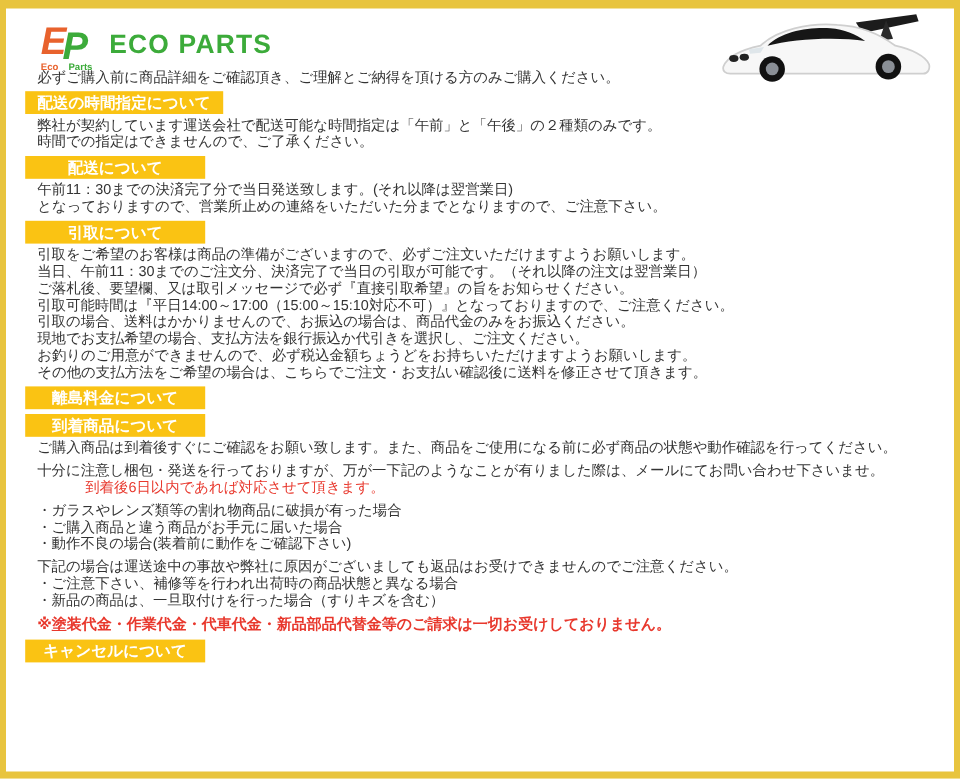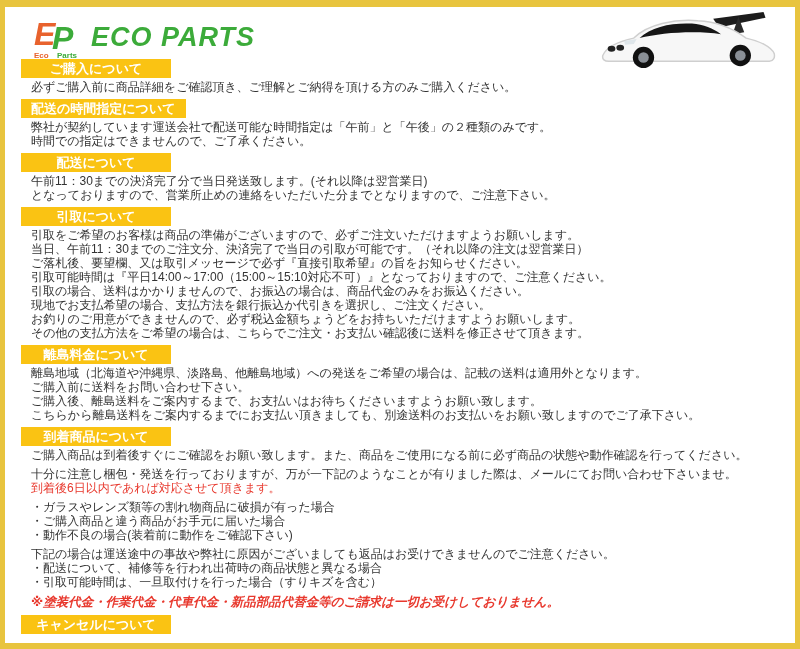--- a/index.html
+++ b/index.html
@@ -8,39 +8,39 @@
   .page {
     position:relative; width:800px; height:649px; overflow:hidden;
     background:#fff;
     border-style:solid; border-color:var(--border-yellow,#e8c43e);
     border-width:7px 5px 6px 5px;
   }
   .header { position:relative; height:46px; padding:8px 0 0 28px; }
   .logo { display:flex; align-items:flex-end; gap:6px; }
   .monogram { width:52px; height:44px; flex:0 0 auto; }
   .wordmark {
-    font-size:27px; font-weight:bold; font-style:italic; letter-spacing:1px;
+    font-size:22px; font-weight:bold; letter-spacing:1px;
     color:var(--brand-green,#3cab3a); line-height:36px; padding-bottom:4px;
     white-space:nowrap;
   }
   .car { position:absolute; right:14px; top:2px; width:184px; height:64px; }
   .sections { padding-top:4px; }
   .badge {
     display:inline-block; min-width:150px; text-align:center;
     background:var(--badge-yellow,#fac313); color:var(--badge-text,#ffffff);
     font-size:13px; font-weight:bold; line-height:17px; padding:1px 10px;
     margin:2px 0 2px 16px; white-space:nowrap;
   }
   .section-body {
     margin:0 10px 3px 26px; color:var(--body-text,#333333);
     font-size:12px; line-height:14px;
   }
   .line { white-space:nowrap; overflow:hidden; }
-  .line.red { color:var(--alert-red,#e8382d); }
-  .line.red-bold { color:var(--alert-red,#e8382d); font-weight:bold; font-size:12.5px; line-height:16px;font-style:italic; }
+  .line.red { color:var(--alert-red,#e8382d);margin-left:40px; }
+  .line.red-bold { color:var(--alert-red,#e8382d); font-weight:bold; font-size:12.5px; line-height:16px; }
   .line.gap { margin-top:5px; }
 </style>
 </head>
 <body>
 
 <div class="page">
 
   <div class="header">
     <div class="logo">
       <svg class="monogram" viewBox="0 0 52 44" xmlns="http://www.w3.org/2000/svg">
@@ -62,21 +62,20 @@
       <ellipse cx="24" cy="40" rx="4" ry="3" fill="#222"></ellipse>
       <circle cx="48" cy="50" r="11" fill="#111"></circle>
       <circle cx="48" cy="50" r="5.5" fill="#8a8f96"></circle>
       <circle cx="148" cy="48" r="11" fill="#111"></circle>
       <circle cx="148" cy="48" r="5.5" fill="#8a8f96"></circle>
     </svg>
   </div>
 
   <div class="sections">
   <section class="info-section">
-    <div class="badge">ご購入について</div>
     <div class="section-body">
           <div class="line">必ずご購入前に商品詳細をご確認頂き、ご理解とご納得を頂ける方のみご購入ください。</div>
         </div>
   </section>
 
   <section class="info-section">
     <div class="badge">配送の時間指定について</div>
     <div class="section-body">
           <div class="line">弊社が契約しています運送会社で配送可能な時間指定は「午前」と「午後」の２種類のみです。</div>
           <div class="line">時間での指定はできませんので、ご了承ください。</div>
@@ -100,40 +99,34 @@
           <div class="line">引取可能時間は『平日14:00～17:00（15:00～15:10対応不可）』となっておりますので、ご注意ください。</div>
           <div class="line">引取の場合、送料はかかりませんので、お振込の場合は、商品代金のみをお振込ください。</div>
           <div class="line">現地でお支払希望の場合、支払方法を銀行振込か代引きを選択し、ご注文ください。</div>
           <div class="line">お釣りのご用意ができませんので、必ず税込金額ちょうどをお持ちいただけますようお願いします。</div>
           <div class="line">その他の支払方法をご希望の場合は、こちらでご注文・お支払い確認後に送料を修正させて頂きます。</div>
         </div>
   </section>
 
   <section class="info-section">
     <div class="badge">離島料金について</div>
-    <div class="section-body">
-          <div class="line">離島地域（北海道や沖縄県、淡路島、他離島地域）への発送をご希望の場合は、記載の送料は適用外となります。</div>
-          <div class="line">ご購入前に送料をお問い合わせ下さい。</div>
-          <div class="line">ご購入後、離島送料をご案内するまで、お支払いはお待ちくださいますようお願い致します。</div>
-          <div class="line">こちらから離島送料をご案内するまでにお支払い頂きましても、別途送料のお支払いをお願い致しますのでご了承下さい。</div>
-        </div>
   </section>
 
   <section class="info-section">
     <div class="badge">到着商品について</div>
     <div class="section-body">
           <div class="line">ご購入商品は到着後すぐにご確認をお願い致します。また、商品をご使用になる前に必ず商品の状態や動作確認を行ってください。</div>
           <div class="line gap">十分に注意し梱包・発送を行っておりますが、万が一下記のようなことが有りました際は、メールにてお問い合わせ下さいませ。</div>
           <div class="line red">到着後6日以内であれば対応させて頂きます。</div>
           <div class="line gap">・ガラスやレンズ類等の割れ物商品に破損が有った場合</div>
           <div class="line">・ご購入商品と違う商品がお手元に届いた場合</div>
           <div class="line">・動作不良の場合(装着前に動作をご確認下さい)</div>
           <div class="line gap">下記の場合は運送途中の事故や弊社に原因がございましても返品はお受けできませんのでご注意ください。</div>
-          <div class="line">・配送について、補修等を行われ出荷時の商品状態と異なる場合</div>
-          <div class="line">・引取可能時間は、一旦取付けを行った場合（すりキズを含む）</div>
+          <div class="line">・ご注意下さい、補修等を行われ出荷時の商品状態と異なる場合</div>
+          <div class="line">・新品の商品は、一旦取付けを行った場合（すりキズを含む）</div>
           <div class="line red-bold gap">※塗装代金・作業代金・代車代金・新品部品代替金等のご請求は一切お受けしておりません。</div>
         </div>
   </section>
 
   <section class="info-section">
     <div class="badge">キャンセルについて</div>
     
   </section>
 </div>
 

